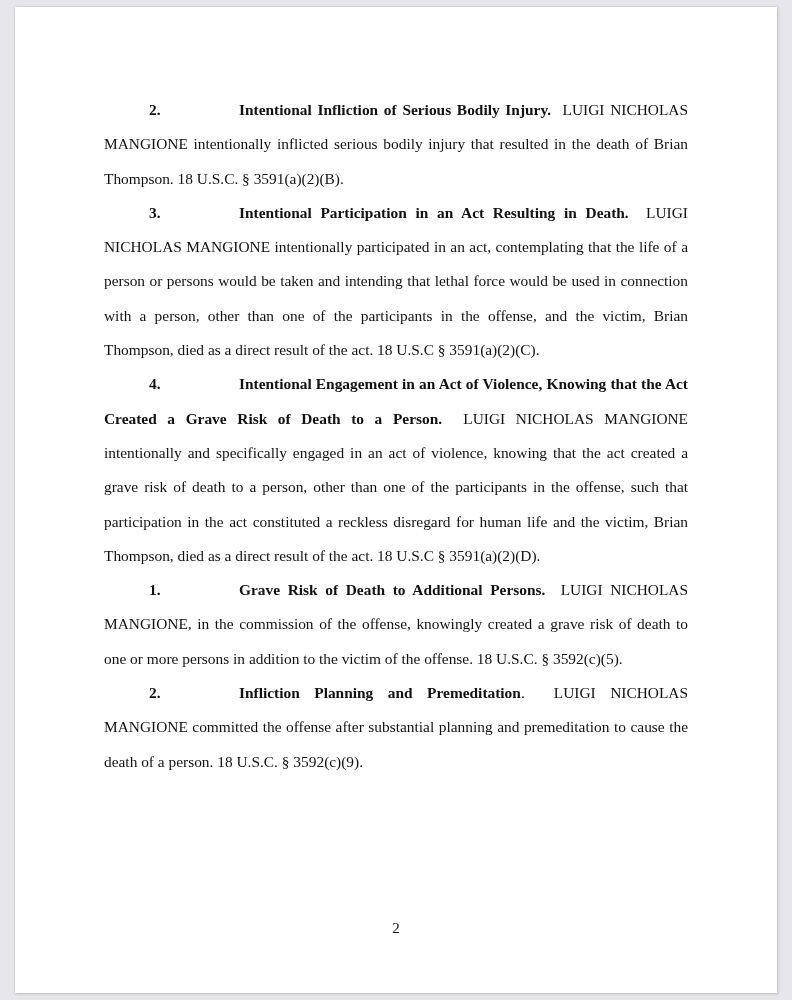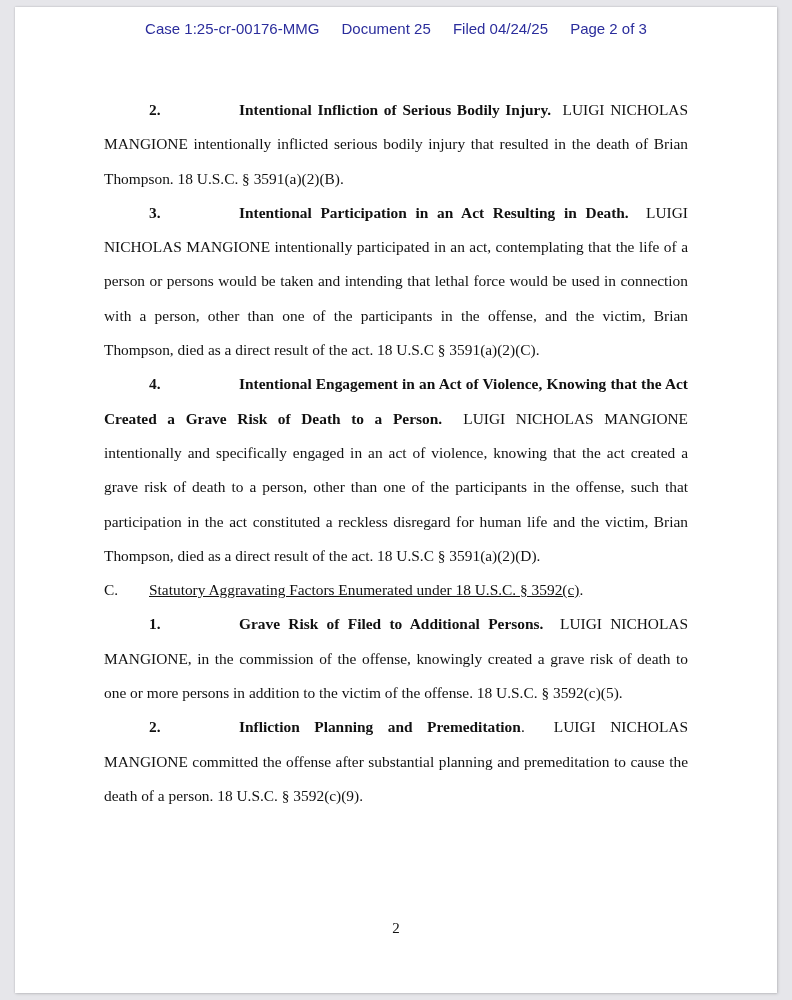--- a/index.html
+++ b/index.html
@@ -55,47 +55,38 @@
     font-family: "Liberation Serif", serif;
     font-size: 15px;
     color: #111;
   }
 </style>
 </head>
 <body>
 
 <div class="page">
 
-  <div class="ecf-header">
-    <span>Case 1:25-cr-00176-MMG</span>
-    <span>Document 25</span>
-    <span>Filed 04/24/25</span>
-    <span>Page 2 of 3</span>
-  </div>
 
   <div class="body-text">
 
     <p class="para">
       <span class="num">2.</span><span class="heading">Intentional Infliction of Serious Bodily Injury.</span>&nbsp;&nbsp;<span>LUIGI NICHOLAS MANGIONE intentionally inflicted serious bodily injury that resulted in the death of Brian Thompson. 18 U.S.C. § 3591(a)(2)(B).</span>
     </p>
 
     <p class="para">
       <span class="num">3.</span><span class="heading">Intentional Participation in an Act Resulting in Death.</span>&nbsp;&nbsp;<span>LUIGI NICHOLAS MANGIONE intentionally participated in an act, contemplating that the life of a person or persons would be taken and intending that lethal force would be used in connection with a person, other than one of the participants in the offense, and the victim, Brian Thompson, died as a direct result of the act.  18 U.S.C § 3591(a)(2)(C).</span>
     </p>
 
     <p class="para">
       <span class="num">4.</span><span class="heading">Intentional Engagement in an Act of Violence, Knowing that the Act Created a Grave Risk of Death to a Person.</span>&nbsp;&nbsp;<span>LUIGI NICHOLAS MANGIONE intentionally and specifically engaged in an act of violence, knowing that the act created a grave risk of death to a person, other than one of the participants in the offense, such that participation in the act constituted a reckless disregard for human life and the victim, Brian Thompson, died as a direct result of the act. 18 U.S.C § 3591(a)(2)(D).</span>
     </p>
 
-    <p class="section-c">
-      <span class="letter">C.</span><span class="title">Statutory Aggravating Factors Enumerated under 18 U.S.C. § 3592(c)</span><span>.</span>
-    </p>
 
     <p class="para">
-      <span class="num">1.</span><span class="heading">Grave Risk of Filed to Additional Persons.</span>&nbsp;&nbsp;<span>LUIGI NICHOLAS MANGIONE, in the commission of the offense, knowingly created a grave risk of death to one or more persons in addition to the victim of the offense.  18 U.S.C. § 3592(c)(5).</span>
+      <span class="num">1.</span><span class="heading">Grave Risk of Death to Additional Persons.</span>&nbsp;&nbsp;<span>LUIGI NICHOLAS MANGIONE, in the commission of the offense, knowingly created a grave risk of death to one or more persons in addition to the victim of the offense.  18 U.S.C. § 3592(c)(5).</span>
     </p>
 
     <p class="para">
       <span class="num">2.</span><span class="heading">Infliction Planning and Premeditation</span><span>.</span>&nbsp;&nbsp;<span>LUIGI NICHOLAS MANGIONE committed the offense after substantial planning and premeditation to cause the death of a person. 18 U.S.C. § 3592(c)(9).</span>
     </p>
 
   </div>
 
   <div class="page-number">2</div>
 </div>

